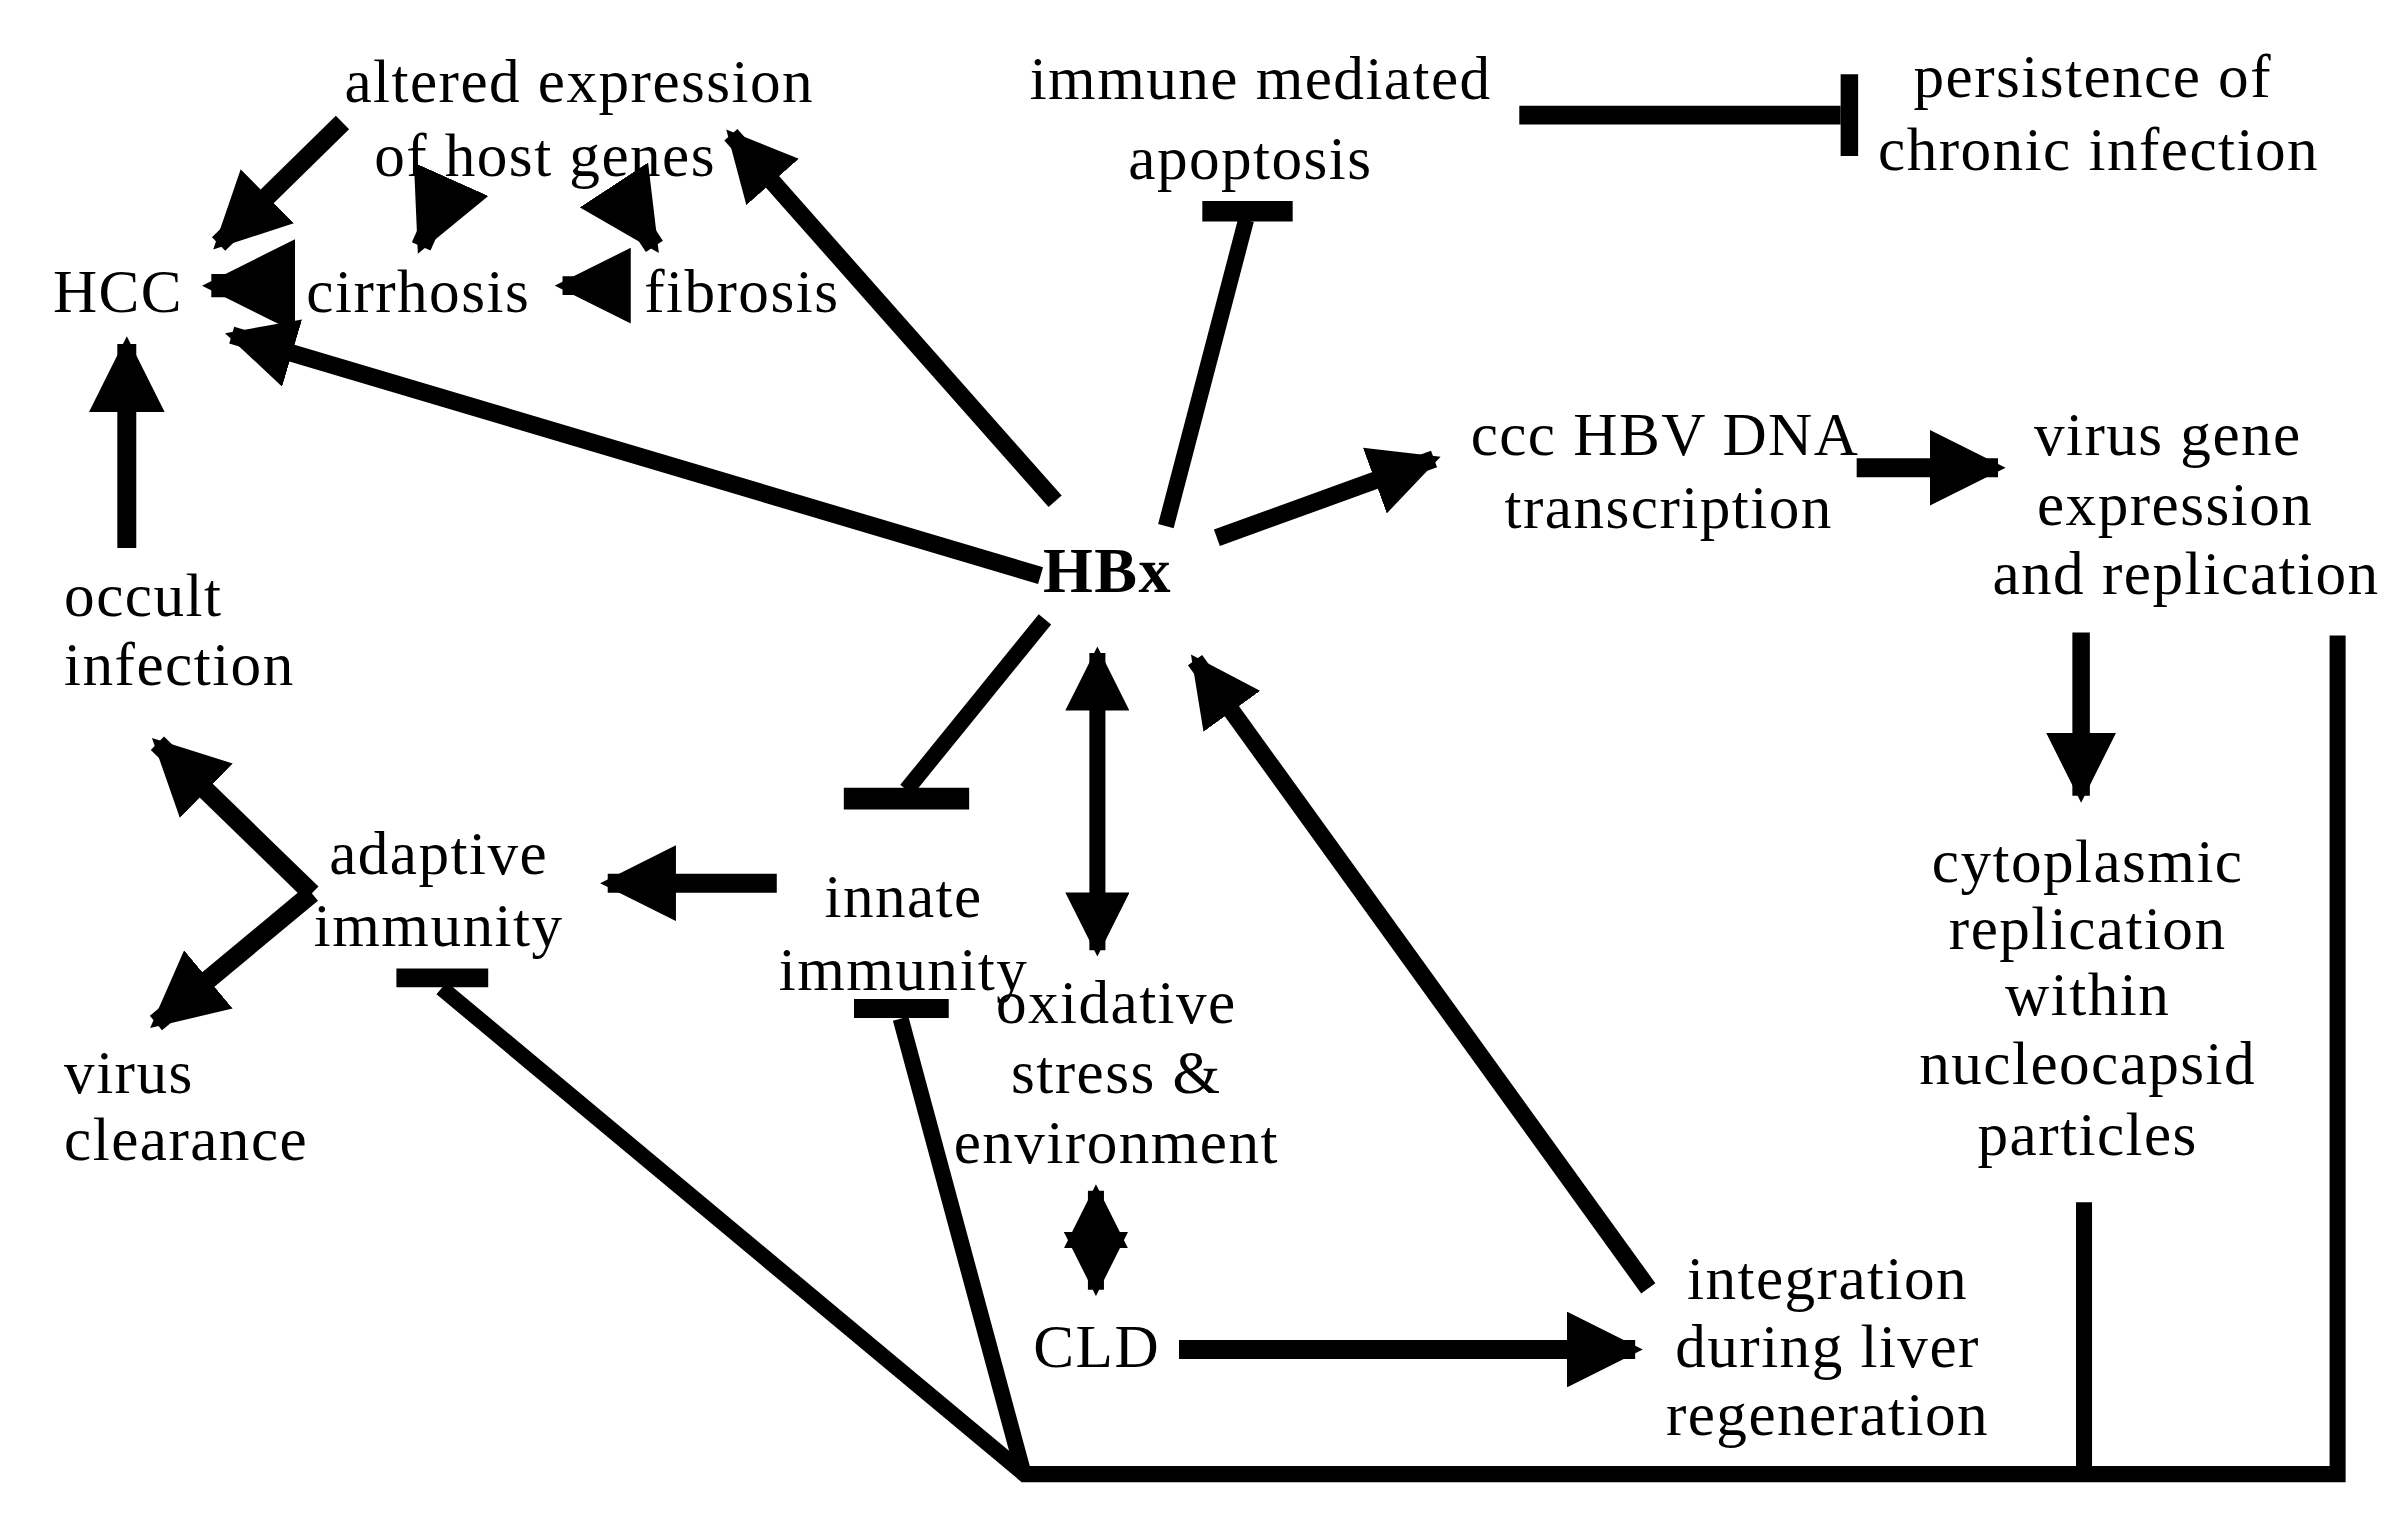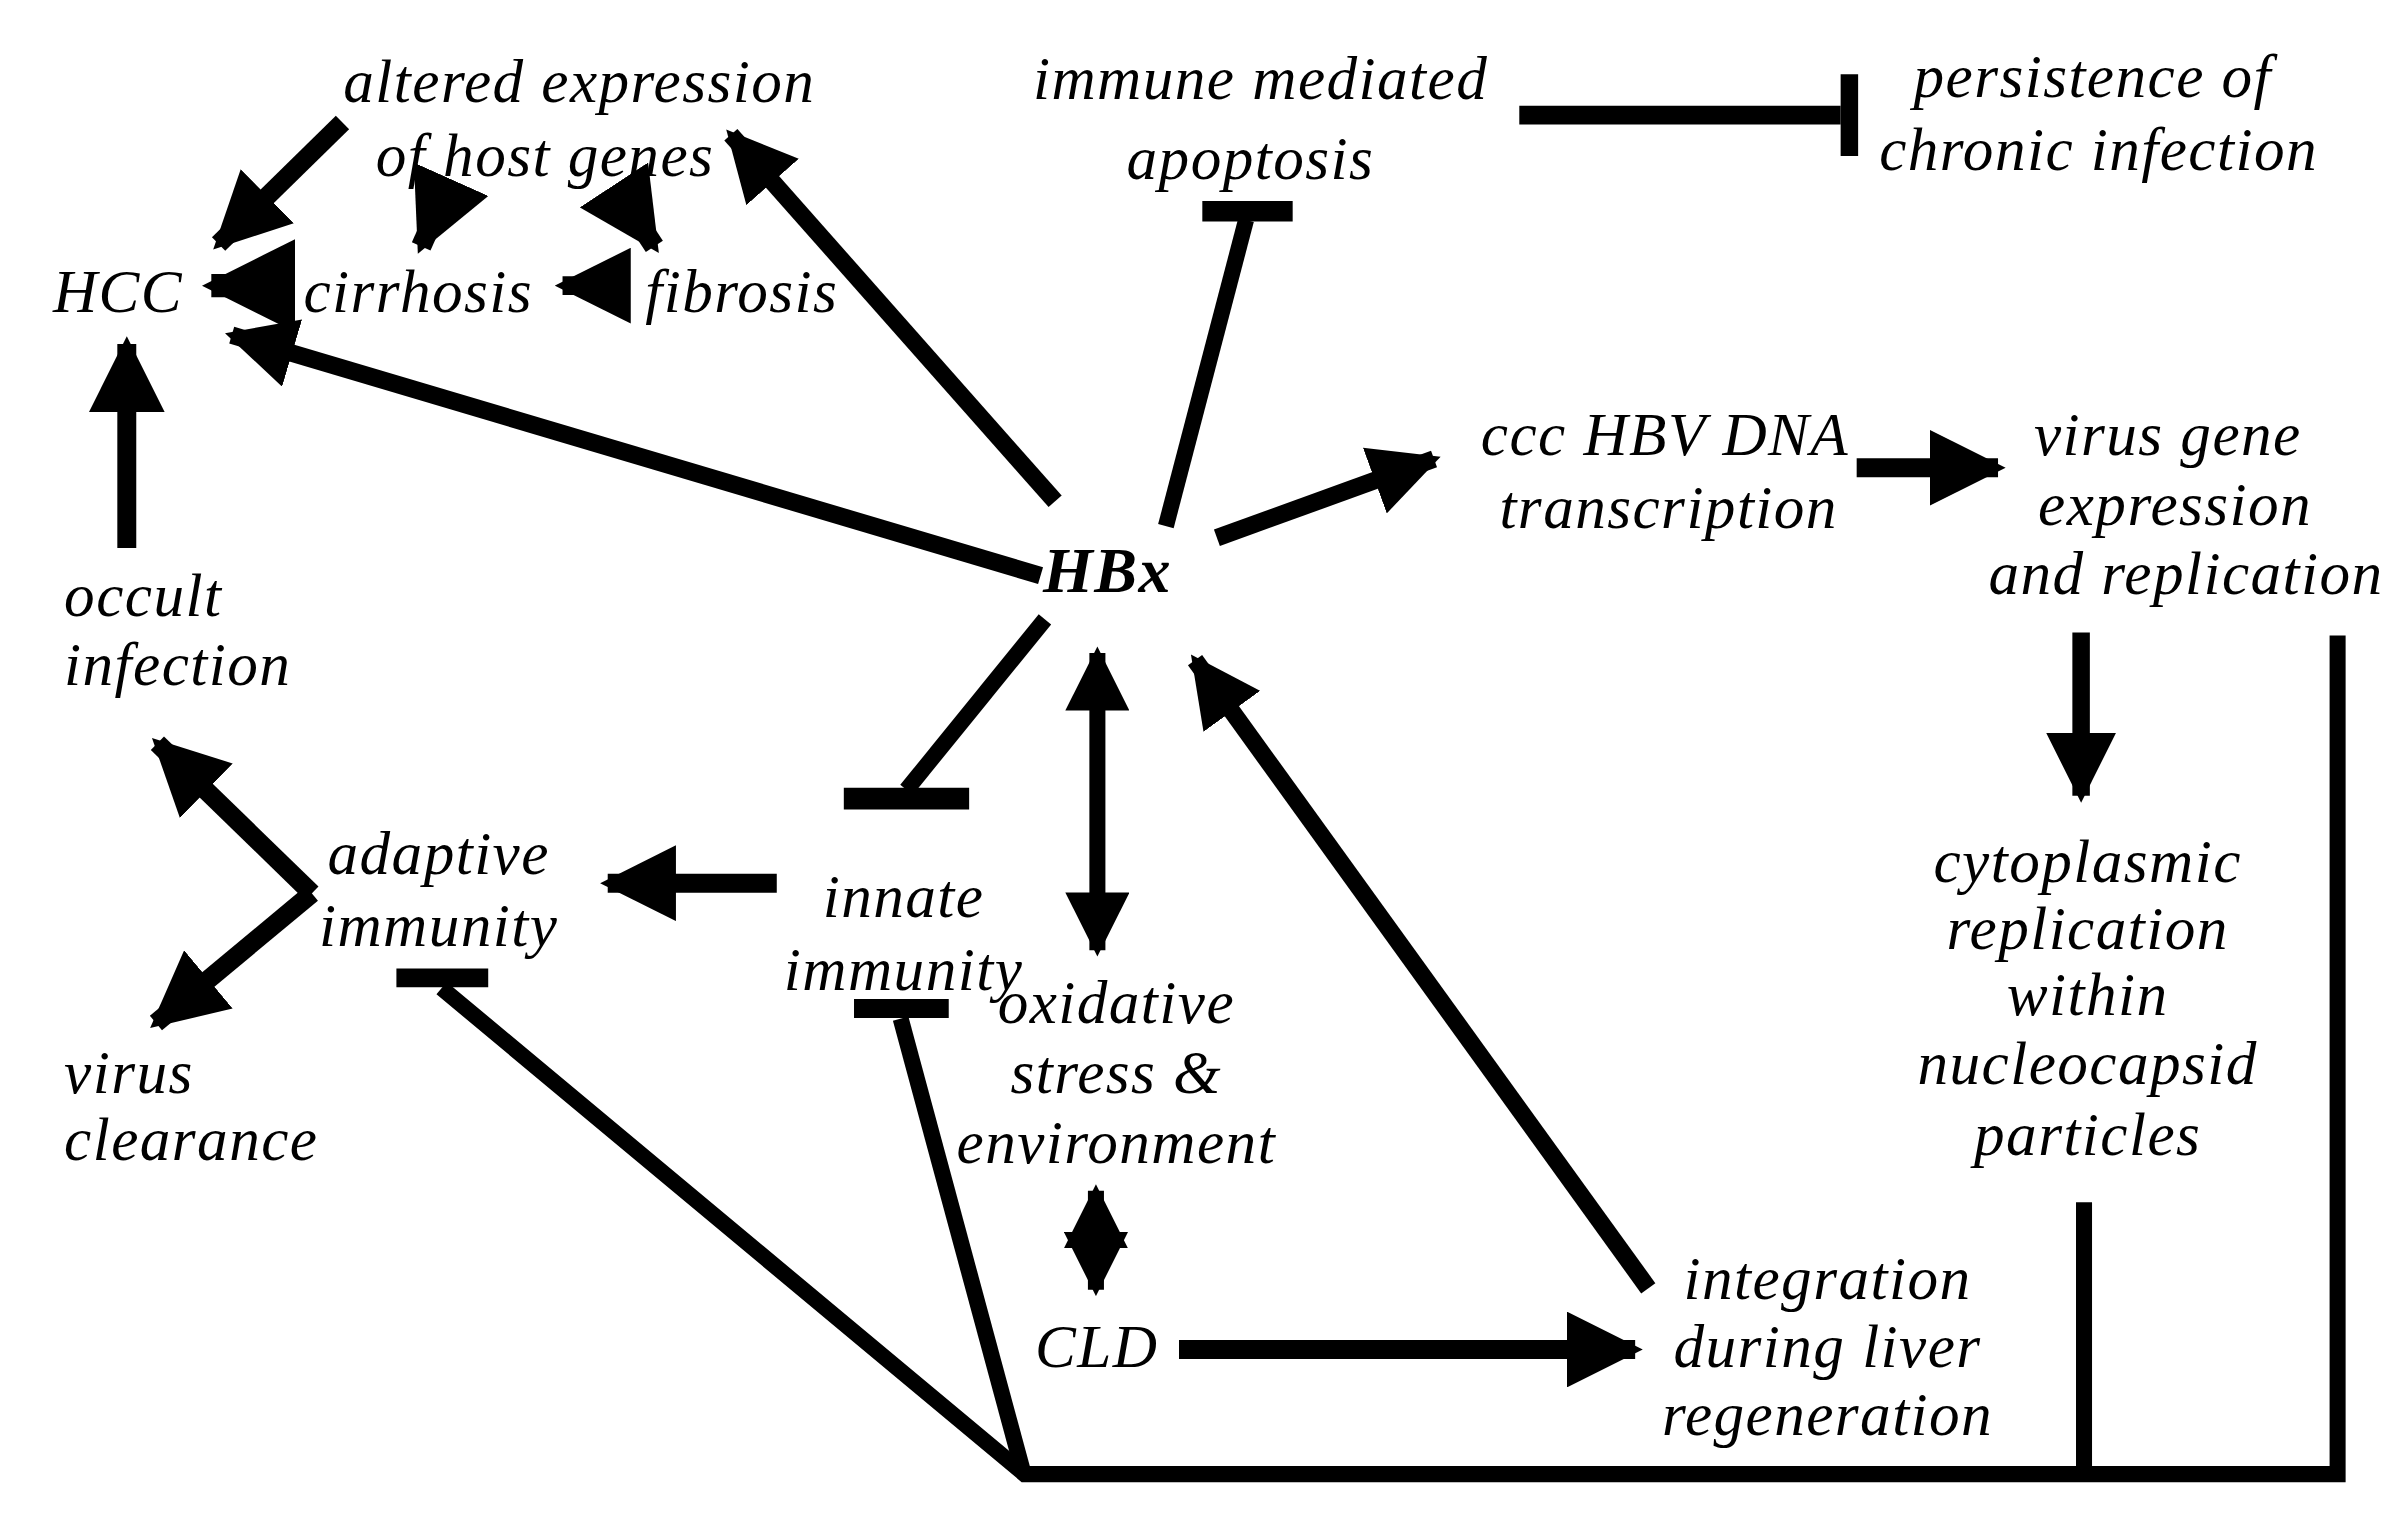--- a/index.html
+++ b/index.html
@@ -3,21 +3,20 @@
 <meta charset="utf-8">
 <style>
   html, body {
     margin: 0;
     padding: 0;
     background: #ffffff;
   }
   .diagram-wrap {
     width: 100%;
     background: #14532d;
-    font-style: italic;
   }
   svg {
     display: block;
     width: 100%;
     height: auto;
     background: #ffffff;
   }
   .lbl {
     font-family: "Liberation Serif", "DejaVu Serif", serif;
     font-size: 84px;

